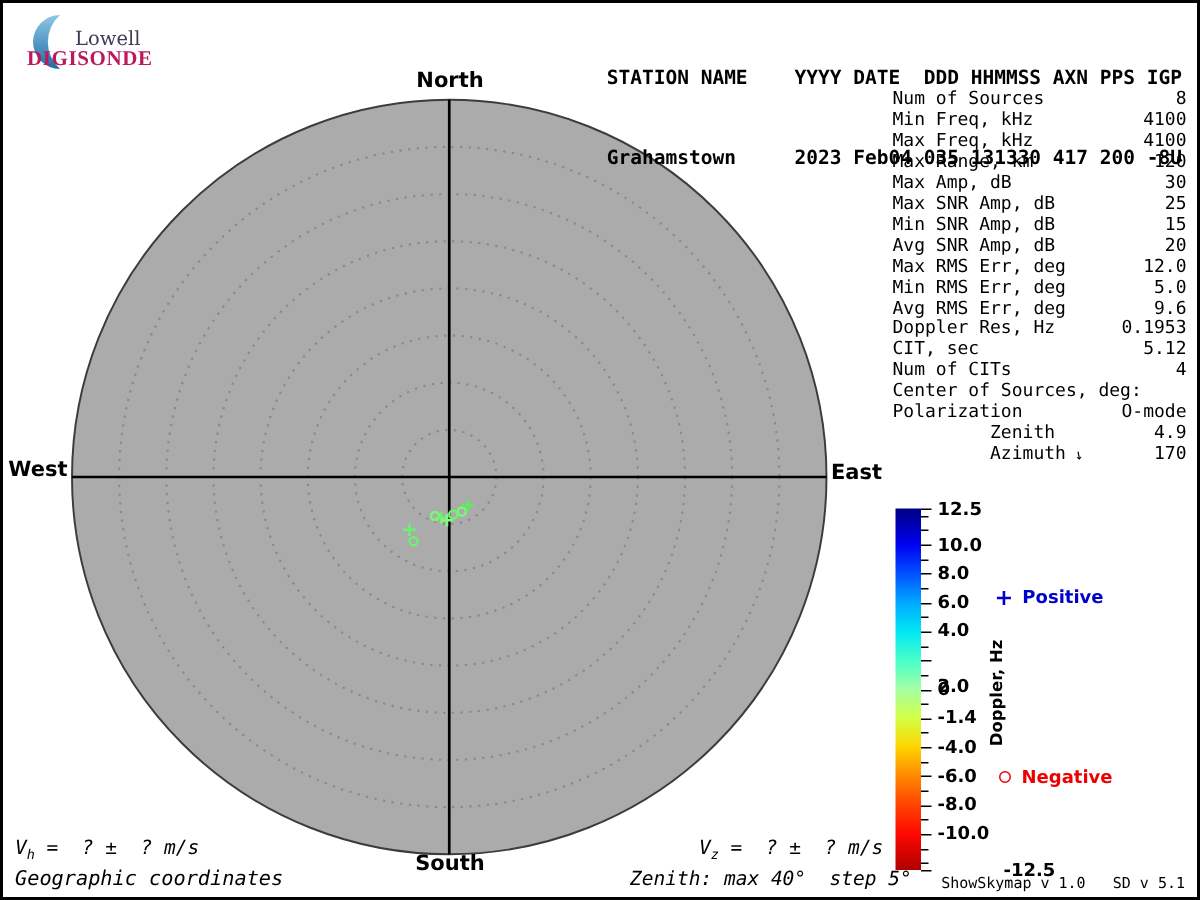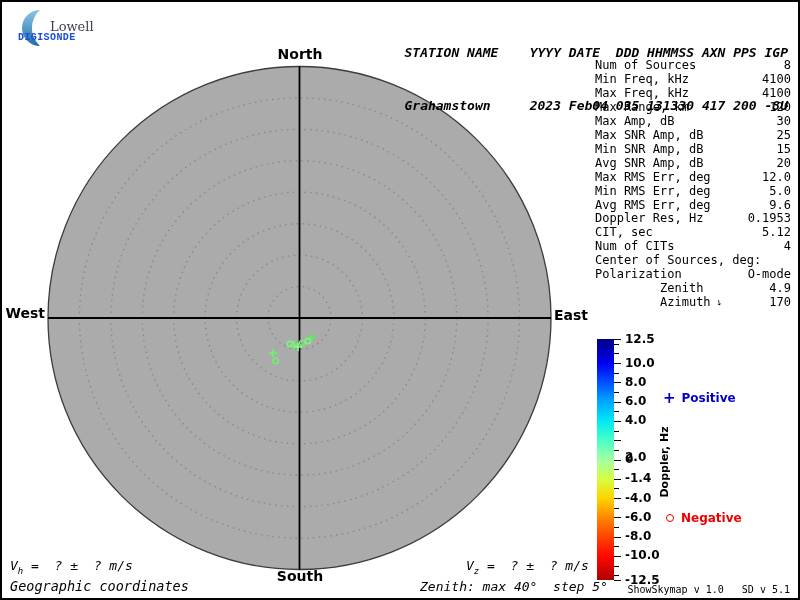--- a/index.html
+++ b/index.html
@@ -14,25 +14,25 @@
   .compass { position:absolute; font-family:"DejaVu Sans", sans-serif; font-weight:bold; font-size:14px; }
   #north { left:248px; top:44px;  width:100px; text-align:center; }
   #south { left:248px; top:566px; width:100px; text-align:center; }
   #west  { left:0px;   top:303px; width:43px;  text-align:right; }
   #east  { left:552px; top:305px; }
 
   
   #logo { position:absolute; left:8px; top:4px; width:130px; height:42px; }
   #crescent { position:absolute; left:0; top:2px; }
   #brand-top    { position:absolute; left:40px; top:13px; font-family:"DejaVu Serif", serif; font-size:13px; color:#3d3d52; }
-  #brand-bottom { position:absolute; left:8px;  top:26px; font-family:Liberation Mono, monospace; font-size:10px; font-weight:bold; color:#1d4ed8; letter-spacing:0.4px; }
+  #brand-bottom { position:absolute; left:8px;  top:26px; font-family:Liberation Serif, serif; font-size:14px; font-weight:bold; color:#be185d; letter-spacing:0.4px; }
 
   
   #header-block { position:absolute; top:7px; right:10px; font-weight:bold; font-size:13px;
-                  line-height:17.5px; white-space:pre; text-align:left;font-style:italic; }
+                  line-height:17.5px; white-space:pre; text-align:left; }
 
   
   #stats-rows { position:absolute; left:593px; top:57px; width:196px; font-size:12px; line-height:13.95px; }
   .srow { display:flex; white-space:pre; }
   .svalue { margin-left:auto; }
   .azimuth-arrow { display:inline-block; transform:rotate(170deg); font-size:10px; margin-left:5px; line-height:13px; }
 
   
   #colorbar { position:absolute; left:595px; top:337px; width:17px; height:241px;padding-left:40px; }
   #cbar-gradient { position:absolute; left:0; top:0; width:17px; height:241px; }
@@ -158,21 +158,21 @@
       <div class="cbar-label" style="top: 132.28px;">-1.4</div>
       <div class="cbar-tick major" style="top: 159.06px;"></div>
       <div class="cbar-label" style="top: 151.56px;">-4.0</div>
       <div class="cbar-tick major" style="top: 178.34px;"></div>
       <div class="cbar-label" style="top: 170.84px;">-6.0</div>
       <div class="cbar-tick major" style="top: 197.62px;"></div>
       <div class="cbar-label" style="top: 190.12px;">-8.0</div>
       <div class="cbar-tick major" style="top: 216.9px;"></div>
       <div class="cbar-label" style="top: 209.4px;">-10.0</div>
       <div class="cbar-tick major" style="top: 241px;"></div>
-      <div class="cbar-label" style="top: 233.5px;">-12.5</div>
+      <div class="cbar-label" style="top: 233.5px; margin-left: 44px;">-12.5</div>
       <div class="cbar-tick minor" style="top: 4.82px;"></div>
       <div class="cbar-tick minor" style="top: 14.46px;"></div>
       <div class="cbar-tick minor" style="top: 33.74px;"></div>
       <div class="cbar-tick minor" style="top: 53.02px;"></div>
       <div class="cbar-tick minor" style="top: 72.3px;"></div>
       <div class="cbar-tick minor" style="top: 91.58px;"></div>
       <div class="cbar-tick minor" style="top: 110.86px;"></div>
       <div class="cbar-tick minor" style="top: 130.14px;"></div>
       <div class="cbar-tick minor" style="top: 149.42px;"></div>
       <div class="cbar-tick minor" style="top: 168.7px;"></div>

